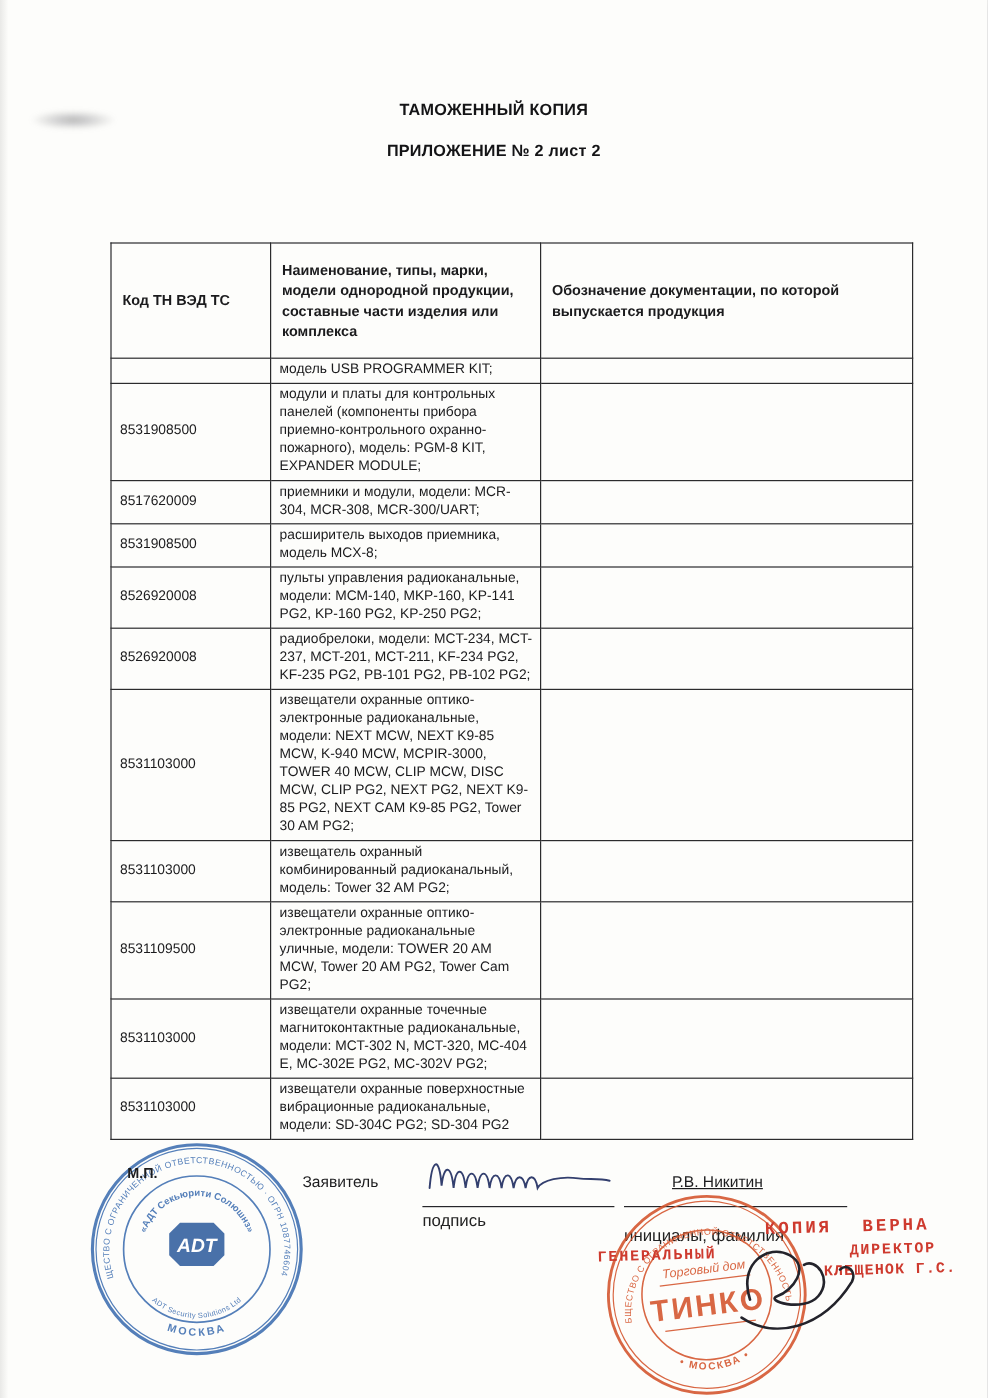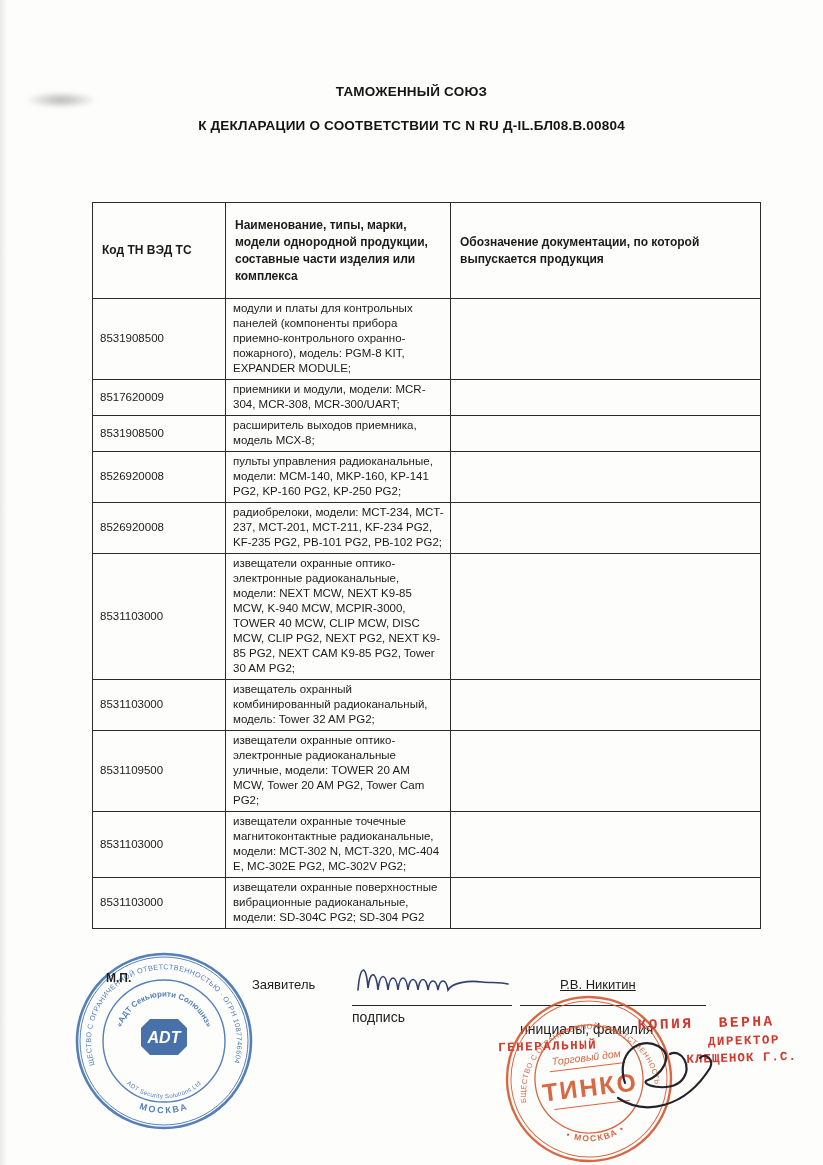--- a/index.html
+++ b/index.html
@@ -83,35 +83,40 @@
   svg text { font-family:"Liberation Sans", sans-serif; }
 </style>
 </head>
 <body>
 
 <div class="page">
 
   <div class="scan-smudge"></div>
 
   <div class="titles">
-    <div class="title">ТАМОЖЕННЫЙ СОЮЗ</div>
-    <div class="title">К ДЕКЛАРАЦИИ О СООТВЕТСТВИИ ТС N RU Д-IL.БЛ08.В.00804</div>
+    <div class="title">ТАМОЖЕННЫЙ КОПИЯ</div>
+    <div class="title">ПРИЛОЖЕНИЕ № 2 лист 2</div>
   </div>
 
   <table class="doc-table">
     <colgroup>
       <col style="width:133px">
         <col style="width:225px">
         <col style="width:310px">
     </colgroup>
     <tbody>
       <tr class="hdr">
         <th>Код ТН ВЭД ТС</th>
         <th>Наименование, типы, марки, модели однородной продукции, составные части изделия или комплекса</th>
         <th>Обозначение документации, по которой выпускается продукция</th>
+      </tr>
+      <tr>
+        <td class="code-cell"></td>
+        <td>модель USB PROGRAMMER KIT;</td>
+        <td></td>
       </tr>
       <tr>
         <td class="code-cell">8531908500</td>
         <td>модули и платы для контрольных панелей (компоненты прибора приемно-контрольного охранно-пожарного), модель: PGM-8 KIT, EXPANDER MODULE;</td>
         <td></td>
       </tr>
       <tr>
         <td class="code-cell">8517620009</td>
         <td>приемники и модули, модели: MCR-304, MCR-308, MCR-300/UART;</td>
         <td></td>

